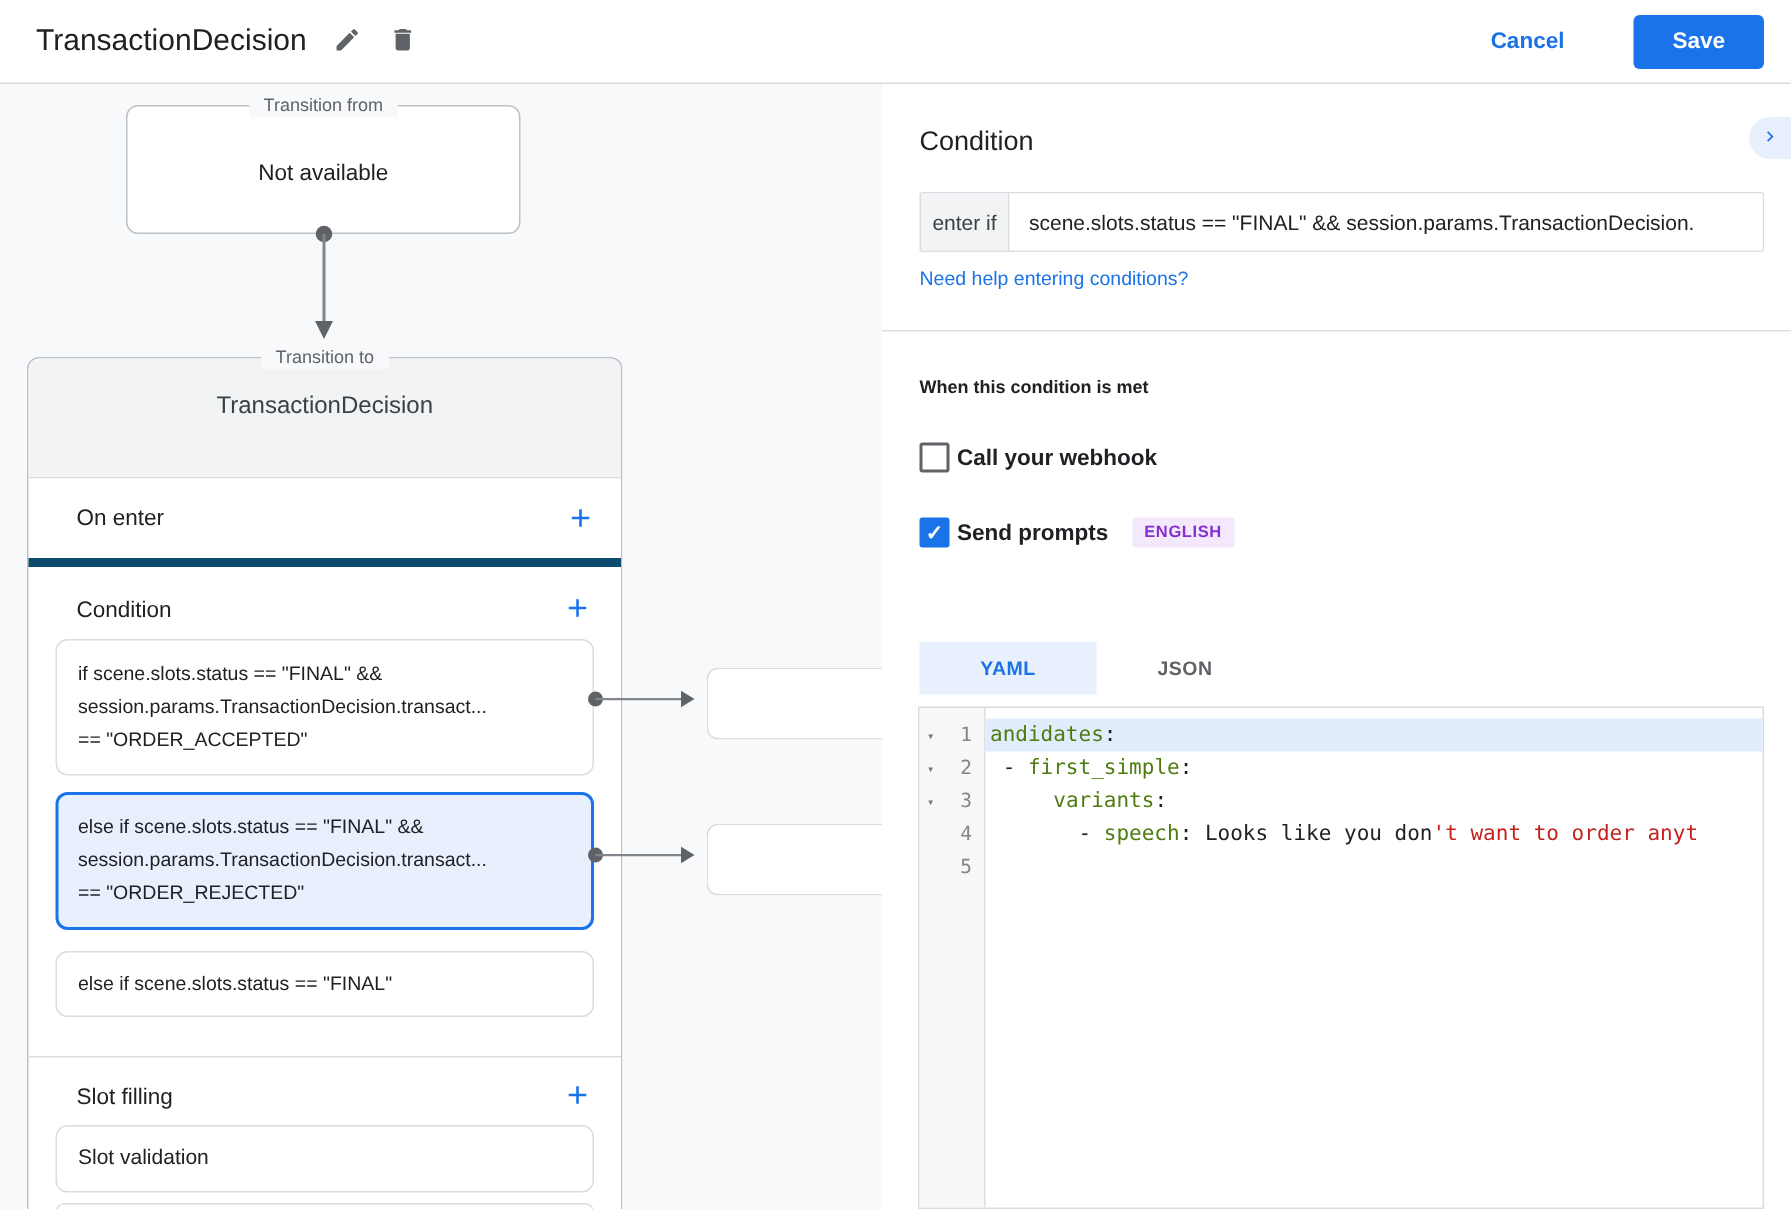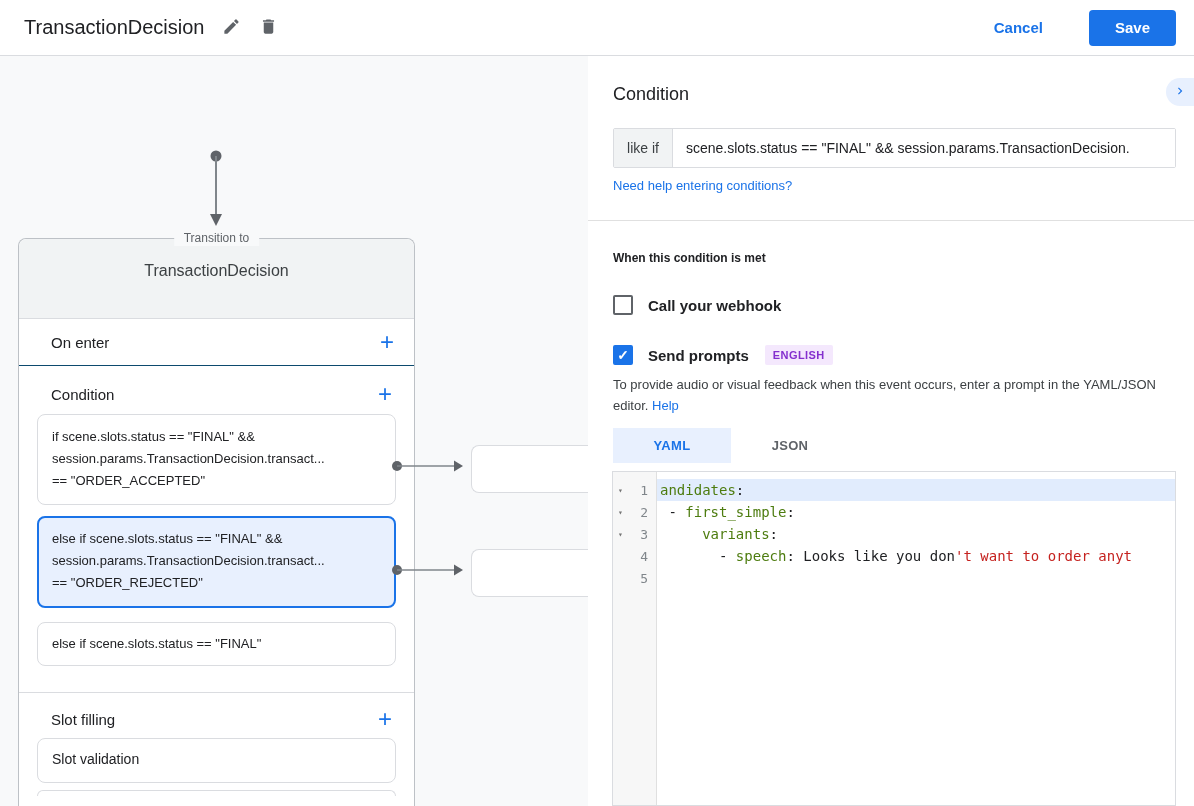--- a/index.html
+++ b/index.html
@@ -33,21 +33,21 @@
 
   .flow-arrow { position:absolute; left:207px; top:92px; }
 
   .scene-card { position:absolute; left:18px; top:182px; width:397px; height:568px;
     background:#fff; border:1px solid #bdc1c6; border-bottom:none; border-radius:8px 8px 0 0; }
   .scene-head { height:80px; background:#f1f3f4; border-bottom:1px solid #dadce0;
     border-radius:8px 8px 0 0; text-align:center; }
   .scene-title { padding-top:23px; font-size:16px; color:#3c4043; }
   .scene-sub { margin-top:7px; font-size:12px; color:#5f6368; }
 
-  .row-onenter { height:47px; border-bottom:1px solid #0c4a6e; display:flex;
+  .row-onenter { height:59px; border-bottom:6px solid #0c4a6e; display:flex;
     align-items:center; padding:0 16px 0 32px; }
   .sec-label { font-size:15px; color:#202124; flex:1; }
   .plus-btn { background:none; border:none; color:#1a73e8; font-size:24px; font-weight:300;
     cursor:pointer; line-height:20px; padding:0 4px; font-family:"Liberation Sans",sans-serif; }
 
   .section { padding:18px 18px 0 18px; border-bottom:1px solid #dadce0; }
   .section.no-border { border-bottom:none; padding-top:16px; }
   .sec-head { display:flex; align-items:center; padding:0 0 0 14px; height:20px; }
 
   .cond-card { border:1px solid #dadce0; border-radius:8px; background:#fff;
@@ -89,21 +89,21 @@
 
   .when-title { position:absolute; left:25px; top:195px; font-size:12px; font-weight:700; color:#202124; }
   .check-row { position:absolute; left:25px; display:flex; align-items:center; }
   .check-row.r1 { top:239px; }
   .check-row.r2 { top:289px; }
   .checkbox { width:20px; height:20px; border:2px solid #5f6368; border-radius:2px;
     background:#fff; cursor:pointer; flex:0 0 auto; }
   .checkbox.checked { background:#1a73e8; border-color:#1a73e8; display:flex;
     align-items:center; justify-content:center; }
   .checkbox .tick { color:#fff; font-size:14px; font-weight:700; line-height:1; }
-  .check-label { margin-left:15px; font-size:15px; font-weight:700; color:#202124; }
+  .check-label { margin-left:5px; font-size:15px; font-weight:700; color:#202124; }
   .lang-badge { margin-left:16px; background:#f4e8fd; color:#8430ce; font-size:11px;
     font-weight:700; letter-spacing:0.4px; padding:4px 8px; border-radius:2px; }
 
   .editor-desc { position:absolute; left:25px; top:318px; width:555px; font-size:13px;
     color:#3c4043; line-height:21px; }
   .editor-desc a { color:#1a73e8; text-decoration:none; cursor:pointer; }
 
   .tabs { position:absolute; left:25px; top:372px; display:flex; }
   .tab { width:118px; height:35px; display:flex; align-items:center; justify-content:center;
     font-size:13px; font-weight:700; letter-spacing:0.3px; color:#5f6368; cursor:pointer;
@@ -146,20 +146,24 @@
           </svg>
       </span>
     </button>
     <span class="spacer"></span>
     <button class="cancel-btn">Cancel</button>
     <button class="save-btn">Save</button>
   </div>
 
   <div class="canvas">
 
+    <div class="tfrom-box">
+      <span class="legend">Transition from</span>
+      <div class="tfrom-value">Not available</div>
+    </div>
 
     <svg class="flow-arrow" width="18" height="84">
       <circle cx="9" cy="8" r="5.5" fill="#5f6368"></circle>
       <line x1="9" y1="8" x2="9" y2="68" stroke="#80868b" stroke-width="2"></line>
       <polygon points="3,66 15,66 9,78" fill="#5f6368"></polygon>
     </svg>
 
     <div class="scene-card">
       <span class="legend">Transition to</span>
       <div class="scene-head">
@@ -220,21 +224,21 @@
     <div class="panel-title">Condition</div>
     <button class="collapse-btn">
       <span>
         <svg width="14" height="14" viewBox="0 0 24 24">
             <path d="M8.59 16.59 13.17 12 8.59 7.41 10 6l6 6-6 6z" fill="#1a73e8"></path>
           </svg>
       </span>
     </button>
 
     <div class="cond-group">
-      <div class="cond-prefix">like if</div>
+      <div class="cond-prefix">enter if</div>
       <input class="cond-input" type="text" value="scene.slots.status == &quot;FINAL&quot; &amp;&amp; session.params.TransactionDecision." style="">
     </div>
     <a class="help-link">Need help entering conditions?</a>
 
     <div class="panel-divider"></div>
 
     <div class="when-title">When this condition is met</div>
 
     <div class="check-row r1">
       <div class="checkbox"></div>
@@ -242,23 +246,20 @@
     </div>
 
     <div class="check-row r2">
       <div class="checkbox checked">
         <span class="tick">✓</span>
       </div>
       <span class="check-label">Send prompts</span>
       <span class="lang-badge">ENGLISH</span>
     </div>
 
-    <div class="editor-desc"><span>To provide audio or visual feedback when this event occurs, enter a prompt in the YAML/JSON editor.</span>
-      <a>Help</a>
-    </div>
 
     <div class="tabs">
       <button class="tab active">YAML</button>
       <button class="tab">JSON</button>
     </div>
 
     <div class="editor">
       <div class="ed-rows" id="ed-rows">
           <div class="ed-row hl">
             <div class="ed-gutter">

